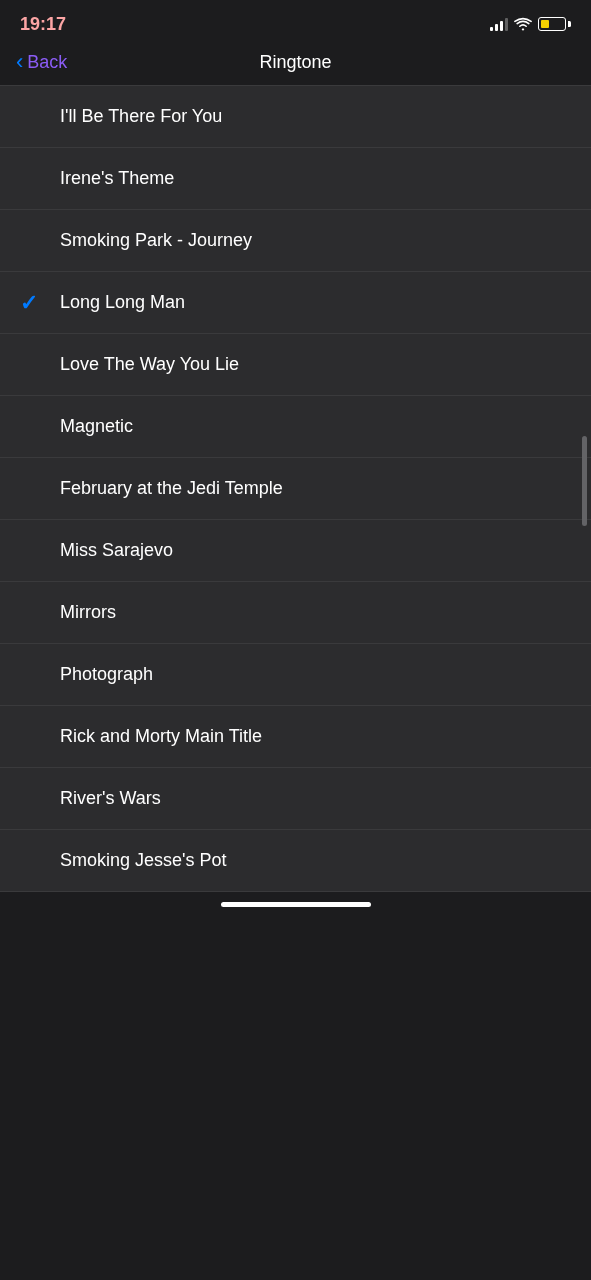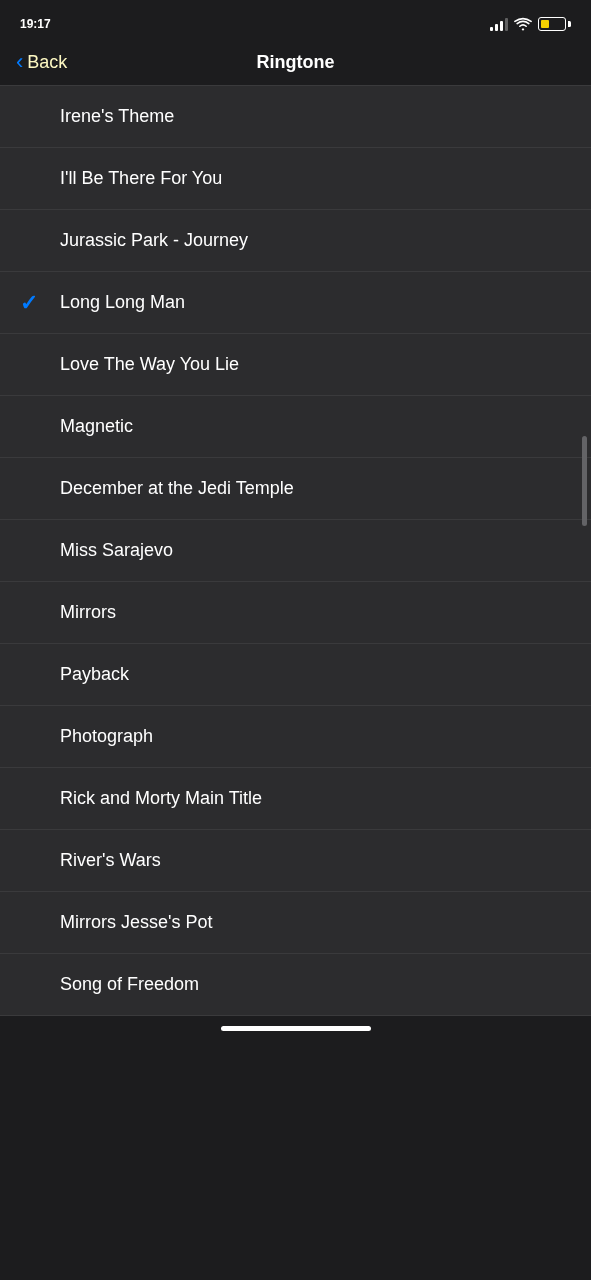--- a/index.html
+++ b/index.html
@@ -21,23 +21,23 @@
     
     .status-bar {
       display: flex;
       justify-content: space-between;
       align-items: center;
       padding: 12px 20px 8px 20px;
       height: 44px;
     }
 
     .status-time {
-      font-size: 12px;
+      font-size: 18px;
       font-weight: 600;
-      color: #ffffff;
+      color: #fca5a5;
     }
 
     .status-icons {
       display: flex;
       align-items: center;
       gap: 6px;
     }
 
     .signal-bars {
       display: flex;
@@ -112,26 +112,26 @@
 
     .back-chevron {
       font-size: 22px;
       line-height: 1;
       color: #007aff;
       margin-top: -1px;
     }
 
     .back-label {
       font-size: 18px;
-      color: #fef9c3;
+      color: #8b5cf6;
     }
 
     .nav-title {
       font-size: 18px;
-      font-weight: 700;
+      font-weight: 400;
       color: #ffffff;
       text-align: center;
     }
 
     
     .nav-separator {
       height: 1px;
       background-color: #3a3a3c;
       margin: 0;
     }
@@ -228,77 +228,69 @@
     <span class="back-label">Back</span>
   </div>
   <span class="nav-title">Ringtone</span>
 </div>
 <div class="nav-separator"></div>
 
 <div style="position: relative;">
   <ul class="ringtone-list" id="ringtone-list">
   <li class="ringtone-item">
         <span class="checkmark"></span>
+        <span class="item-label">I'll Be There For You</span>
+      </li>
+      <li class="ringtone-item">
+        <span class="checkmark"></span>
         <span class="item-label">Irene's Theme</span>
       </li>
       <li class="ringtone-item">
         <span class="checkmark"></span>
-        <span class="item-label">I'll Be There For You</span>
-      </li>
-      <li class="ringtone-item">
-        <span class="checkmark"></span>
-        <span class="item-label">Jurassic Park - Journey</span>
+        <span class="item-label">Smoking Park - Journey</span>
       </li>
       <li class="ringtone-item">
         <span class="checkmark">✓</span>
         <span class="item-label">Long Long Man</span>
       </li>
       <li class="ringtone-item">
         <span class="checkmark"></span>
         <span class="item-label">Love The Way You Lie</span>
       </li>
       <li class="ringtone-item">
         <span class="checkmark"></span>
         <span class="item-label">Magnetic</span>
       </li>
       <li class="ringtone-item">
         <span class="checkmark"></span>
-        <span class="item-label">December at the Jedi Temple</span>
+        <span class="item-label">February at the Jedi Temple</span>
       </li>
       <li class="ringtone-item">
         <span class="checkmark"></span>
         <span class="item-label">Miss Sarajevo</span>
       </li>
       <li class="ringtone-item">
         <span class="checkmark"></span>
         <span class="item-label">Mirrors</span>
       </li>
       <li class="ringtone-item">
         <span class="checkmark"></span>
-        <span class="item-label">Payback</span>
-      </li>
-      <li class="ringtone-item">
-        <span class="checkmark"></span>
         <span class="item-label">Photograph</span>
       </li>
       <li class="ringtone-item">
         <span class="checkmark"></span>
         <span class="item-label">Rick and Morty Main Title</span>
       </li>
       <li class="ringtone-item">
         <span class="checkmark"></span>
         <span class="item-label">River's Wars</span>
       </li>
       <li class="ringtone-item">
         <span class="checkmark"></span>
-        <span class="item-label">Mirrors Jesse's Pot</span>
-      </li>
-      <li class="ringtone-item">
-        <span class="checkmark"></span>
-        <span class="item-label">Song of Freedom</span>
+        <span class="item-label">Smoking Jesse's Pot</span>
       </li>
     </ul>
   <div class="scroll-indicator"></div>
 </div>
 
 <div class="home-indicator">
   <div class="home-bar"></div>
 </div>
 
 </body></html>

